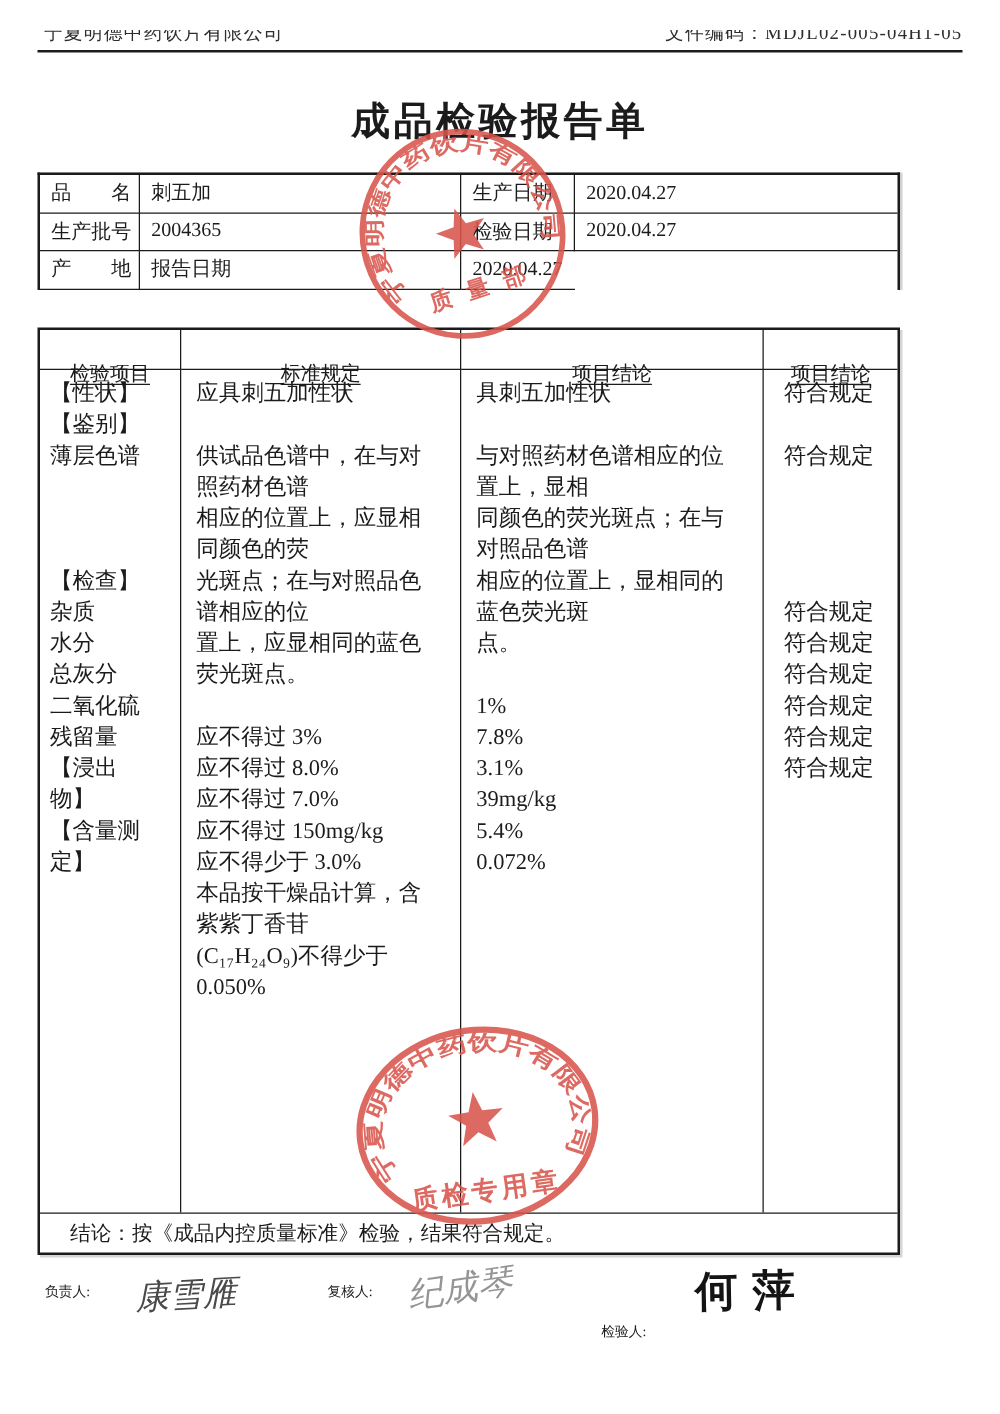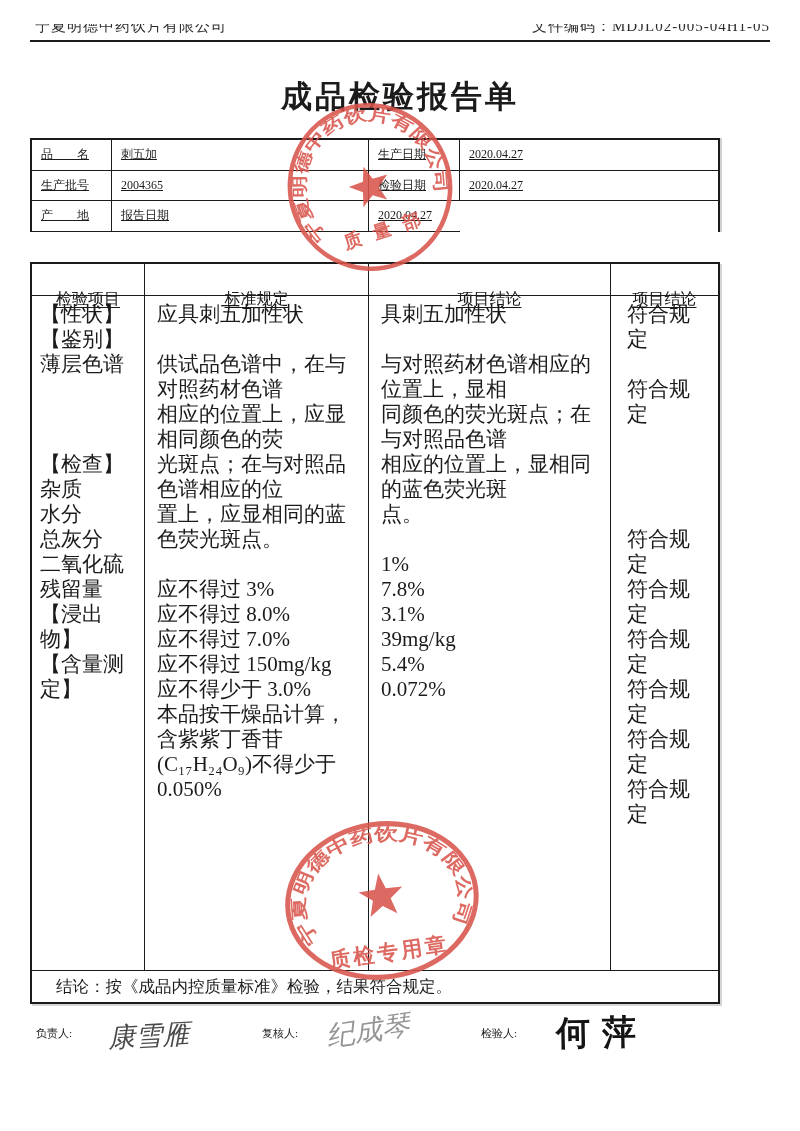--- a/index.html
+++ b/index.html
@@ -15,35 +15,35 @@
   .header-rule{position:absolute;top:40px;left:30px;width:740px;border-top:2px solid #1c1c1c;}
   
   .title{position:absolute;top:76px;left:0;width:100%;text-align:center;
     font-size:31px;font-weight:bold;letter-spacing:3px;z-index:2;}
   
   .info-table{position:absolute;left:30px;top:138px;width:686px;display:grid;
     grid-template-columns:80px 257px 91px 258px;grid-auto-rows:30.5px;
     border:2px solid #1b1b1b;border-bottom:none;z-index:1;
     box-shadow:2px 0 0 rgba(150,150,150,.45);}
   .cell{border-bottom:1.5px solid #1b1b1b;border-right:1.5px solid #1b1b1b;
-    display:flex;align-items:center;padding-left:9px;font-size:12px;white-space:pre;text-decoration:underline;}
+    display:flex;align-items:center;padding-left:9px;font-size:16px;white-space:pre;}
   .cell.noright{border-right:none;}
   .cell.nobottom{border-bottom:none;}
   .span2a{grid-column:1/3;}
   .span2b{grid-column:3/5;}
   .insp-table{position:absolute;left:30px;top:262px;width:686px;display:grid;
     grid-template-columns:113px 224px 242px 107px;grid-template-rows:32px 674px 32px;
     border:2px solid #1b1b1b;z-index:1;background:transparent;
     box-shadow:2px 2px 0 rgba(150,150,150,.4);}
   .ih{border-bottom:1.5px solid #1b1b1b;border-right:1.5px solid #1b1b1b;
     display:flex;align-items:center;justify-content:center;font-size:16px;}
   .ih span{text-decoration:underline;text-underline-offset:3px;margin-top:40px;}
   .ih.noright{border-right:none;}
   .ib{border-right:1.5px solid #1b1b1b;white-space:pre-line;line-height:25px;
-    font-size:21px;padding:6px 16px 0 8px;overflow:hidden;}
+    font-size:18px;padding:6px 16px 0 8px;overflow:hidden;}
   .ib.noright{border-right:none;}
   .col-standard{padding-left:12px;}
   .col-result{padding-left:12px;}
   .col-conclusion{padding-left:16px;}
   .iconc{grid-column:1/5;border-top:1.5px solid #1b1b1b;display:flex;align-items:center;
     padding-left:24px;font-size:16.5px;}
   
   .sig-label{position:absolute;font-size:11px;}
   .sig-name{position:absolute;font-style:italic;white-space:nowrap;}
   .sig-resp{left:108px;top:1018px;font-size:27px;color:#4a4a4a;transform:rotate(-3deg);}
@@ -155,21 +155,21 @@
 符合规定
 符合规定</div>
 
   <div class="iconc">结论：按《成品内控质量标准》检验，结果符合规定。</div>
 </div>
 
 <span class="sig-label" style="left:36px;top:1026px;">负责人:</span>
 <span class="sig-name sig-resp">康雪雁</span>
 <span class="sig-label" style="left:262px;top:1026px;">复核人:</span>
 <span class="sig-name sig-review">纪成琴</span>
-<span class="sig-label" style="left:481px;top:1026px;">检验人:</span>
+<span class="sig-label" style="left:481px;top:1058px;">检验人:</span>
 <span class="sig-name sig-insp">何萍</span>
 
 <div class="stamp stamp-top" style="color: rgb(217, 84, 75);">
   <svg viewBox="0 0 170 170">
     <ellipse cx="85" cy="85" rx="79" ry="81" fill="none" stroke="currentColor" stroke-width="4.5"></ellipse>
     <path id="arcTop" d="M 29.6 118 A 64 66 0 1 1 140.4 118" fill="none"></path>
     <text font-size="16" fill="currentColor">
       <textPath href="#arcTop" startOffset="0" textLength="265" lengthAdjust="spacingAndGlyphs">宁夏明德中药饮片有限公司</textPath>
     </text>
     <polygon fill="currentColor" points="85,64 90.1,78 105,78.5 93.2,87.7 97.3,102 85,93.6 72.7,102 76.8,87.7 65,78.5 79.9,78"></polygon>

